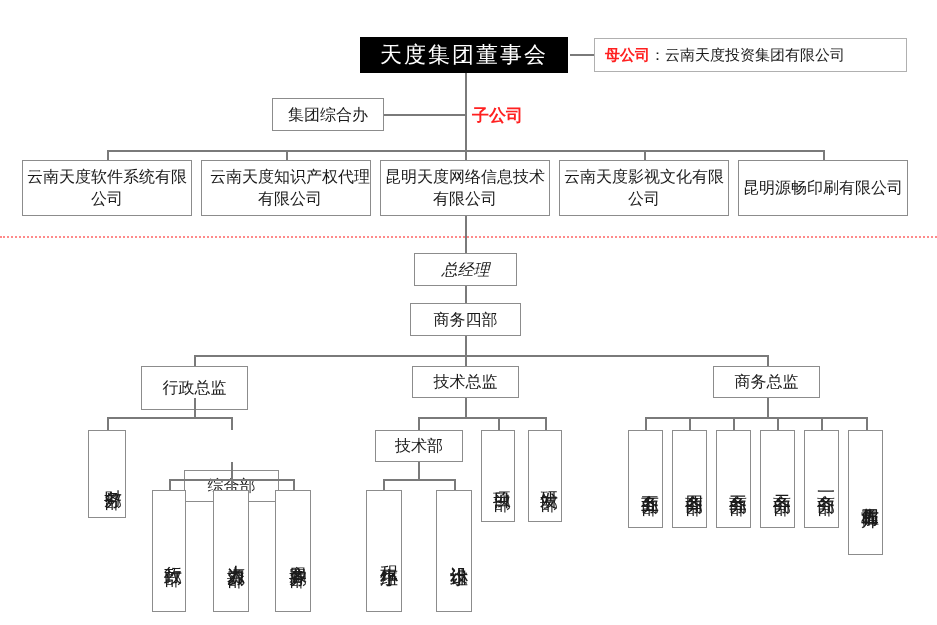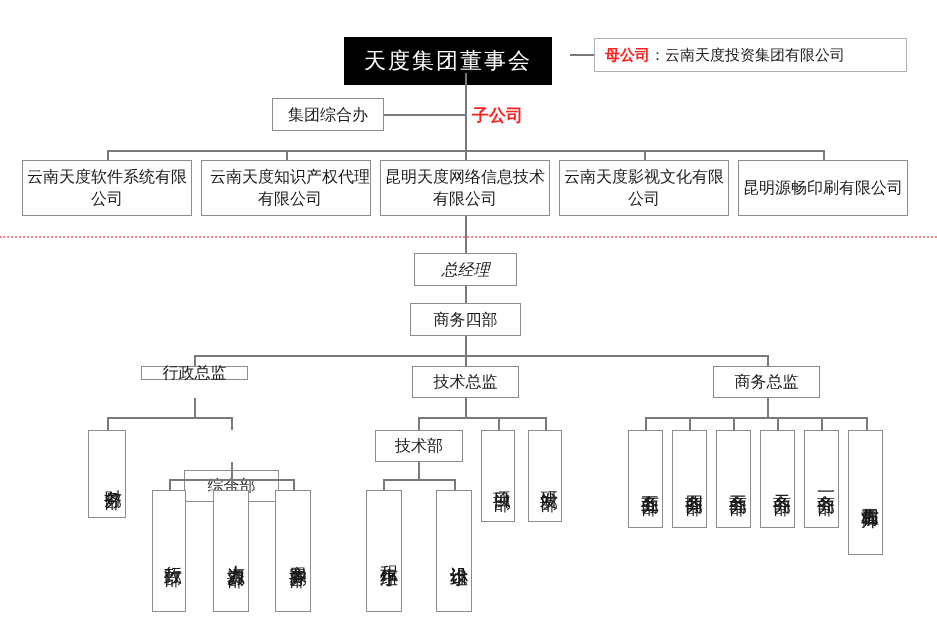--- a/index.html
+++ b/index.html
@@ -76,21 +76,21 @@
     position:absolute;
     left:0;width:937px;height:0;
     border-top:2px dotted #ff8a8a;
   }
 </style>
 </head>
 <body>
 
 <div id="chart">
 
-  <div class="box board" style="left:344px;top:37px;width:208px;height:48px;">天度集团董事会</div>
+  <div class="box board" style="left:360px;top:37px;width:208px;height:36px;">天度集团董事会</div>
 
   <div class="ln h" style="left:570px;top:54px;width:24px;"></div>
 
   <div class="box parentco" style="left:594px;top:38px;width:313px;height:34px;">
     <span class="red">母公司</span>
       <span>：</span>
       <span>云南天度投资集团有限公司</span>
   </div>
 
   <div class="ln v" style="left:465px;top:73px;height:77px;"></div>
@@ -122,21 +122,21 @@
   <div class="ln v" style="left:465px;top:286px;height:17px;"></div>
 
   <div class="box" style="left:410px;top:303px;width:111px;height:33px;">商务四部</div>
   <div class="ln v" style="left:465px;top:336px;height:19px;"></div>
 
   <div class="ln h" style="left:194px;top:355px;width:573px;"></div>
   <div class="ln v" style="left:194px;top:355px;height:11px;"></div>
   <div class="ln v" style="left:465px;top:355px;height:11px;"></div>
   <div class="ln v" style="left:767px;top:355px;height:11px;"></div>
 
-  <div class="box" style="left:141px;top:366px;width:107px;height:14px;">行政总监</div>
+  <div class="box" style="left:141px;top:366px;width:107px;height:44px;">行政总监</div>
   <div class="box" style="left:412px;top:366px;width:107px;height:32px;">技术总监</div>
   <div class="box" style="left:713px;top:366px;width:107px;height:32px;">商务总监</div>
 
   <div class="ln v" style="left:194px;top:398px;height:19px;"></div>
   <div class="ln h" style="left:107px;top:417px;width:124px;"></div>
   <div class="ln v" style="left:107px;top:417px;height:13px;"></div>
   <div class="ln v" style="left:231px;top:417px;height:13px;"></div>
 
   <div class="vbox" style="left:88px;top:430px;width:38px;height:88px;">财务部</div>
 

